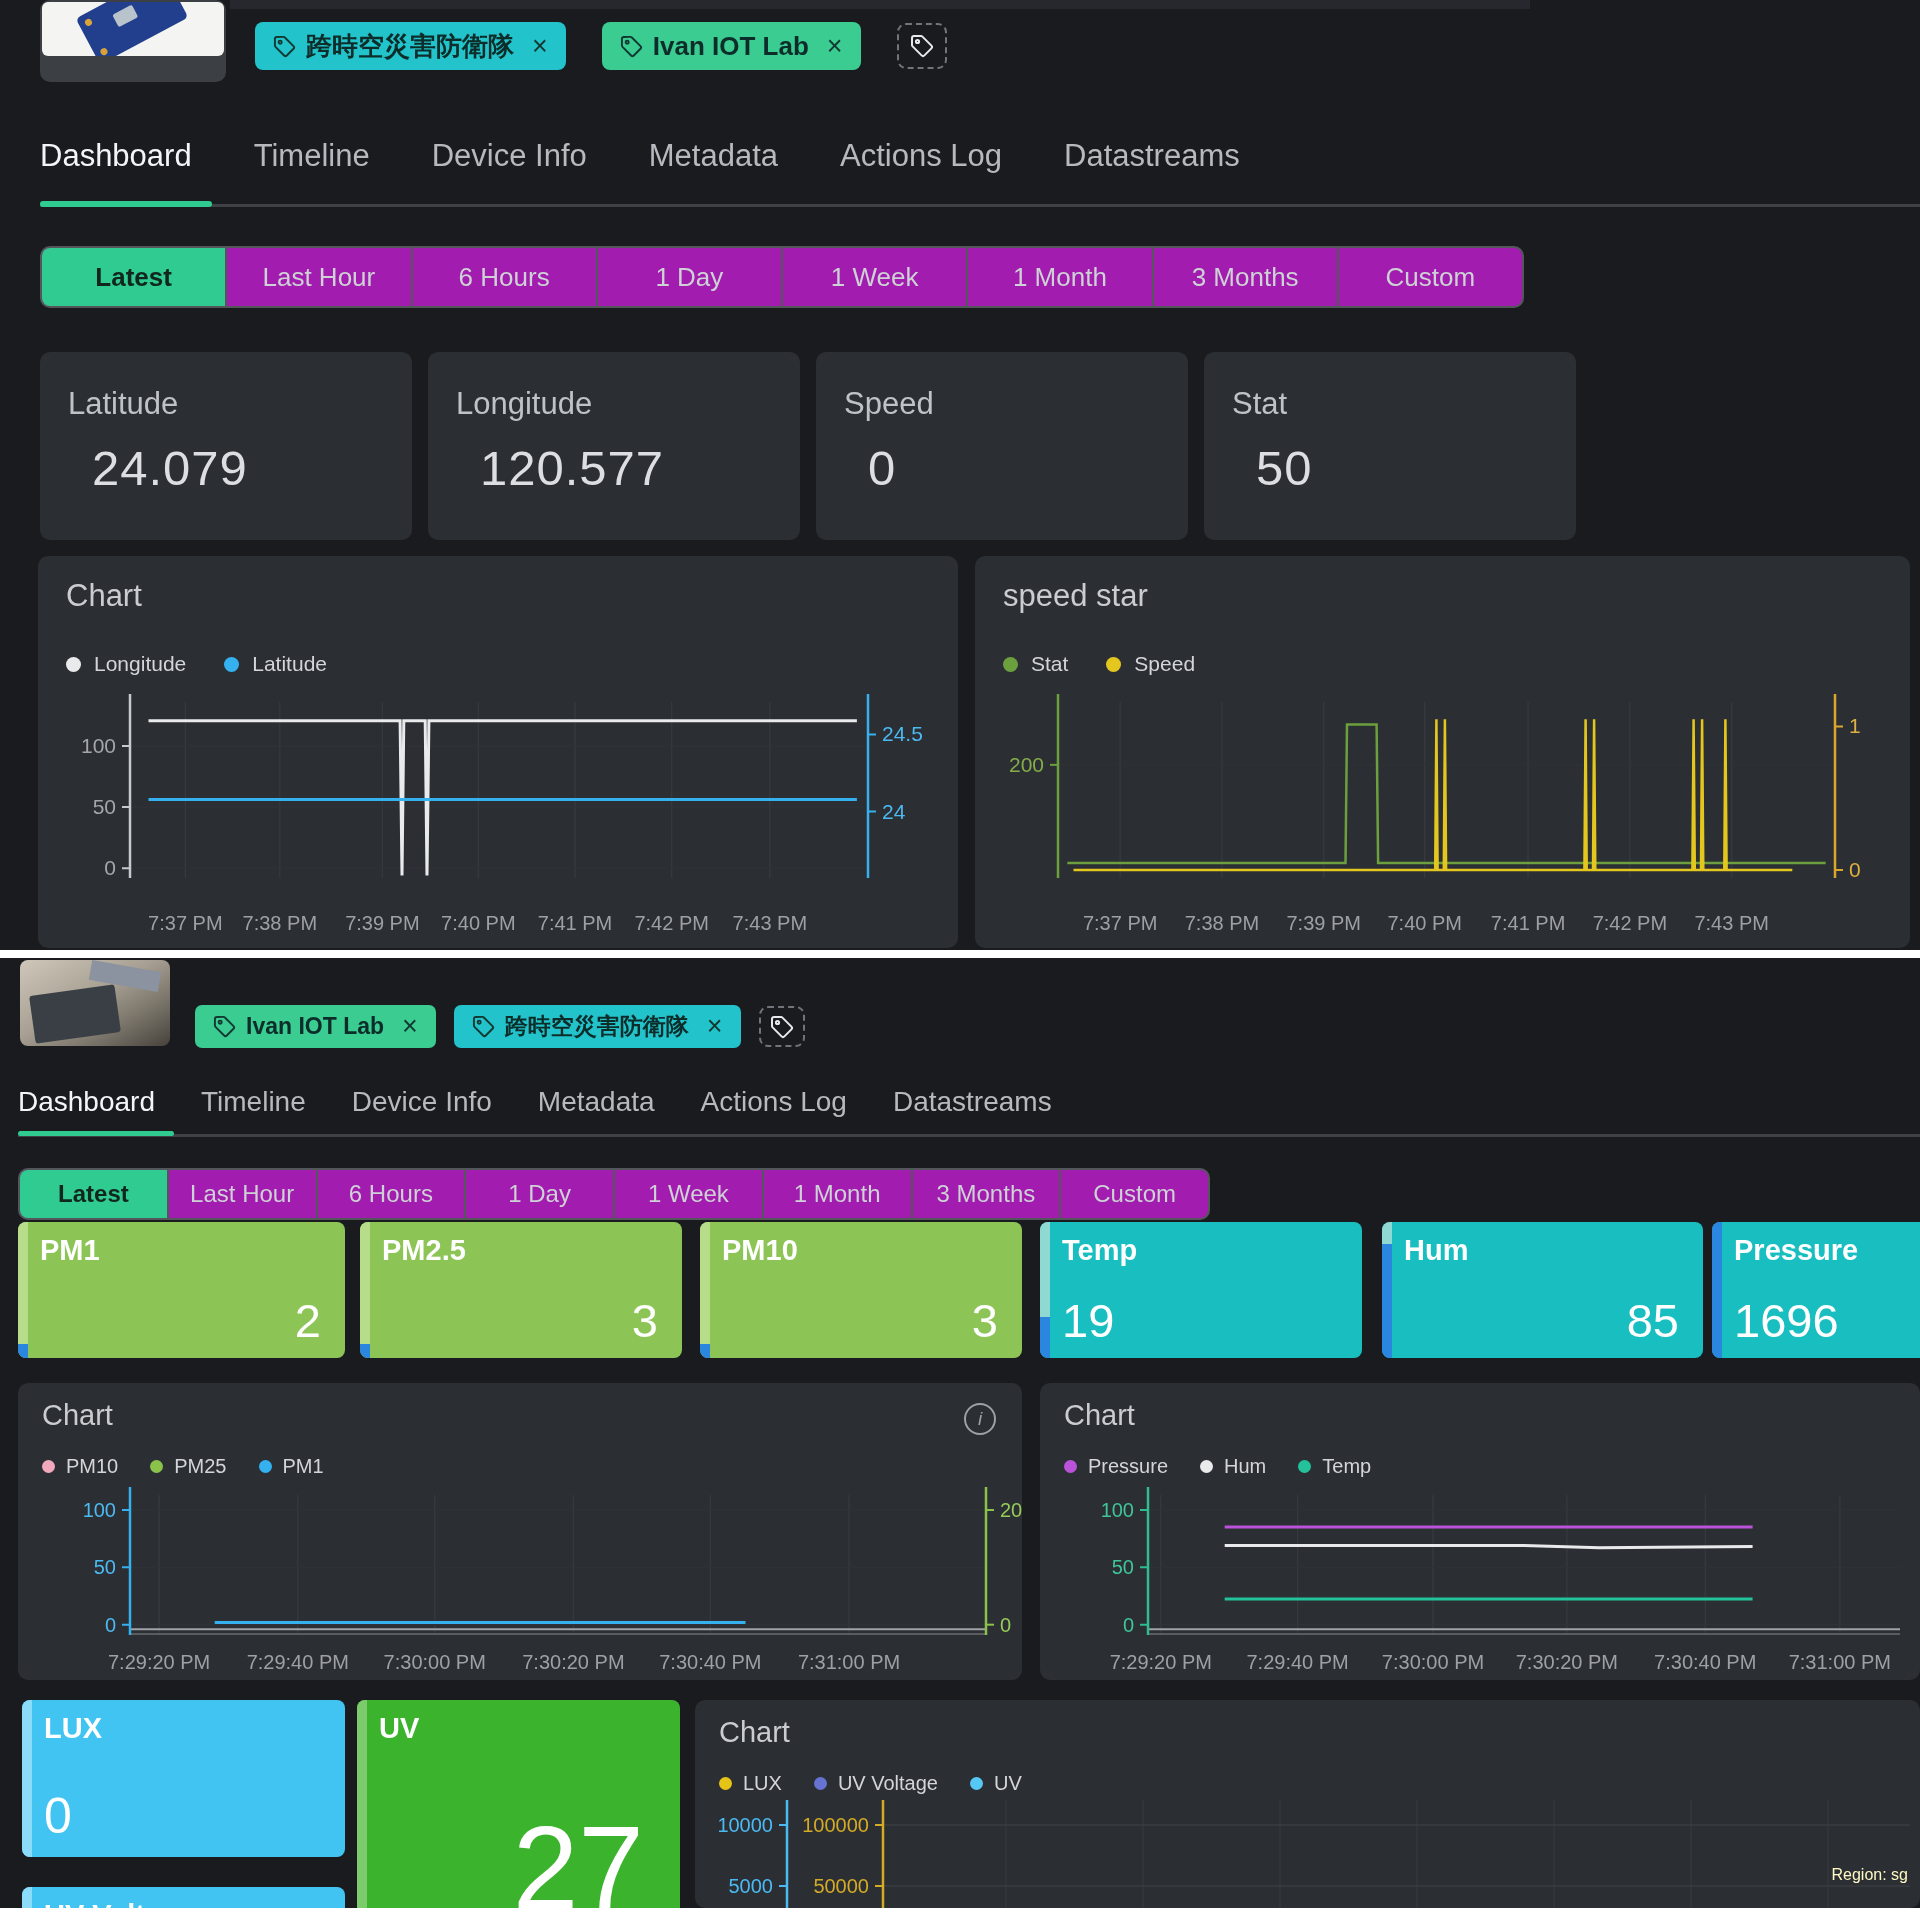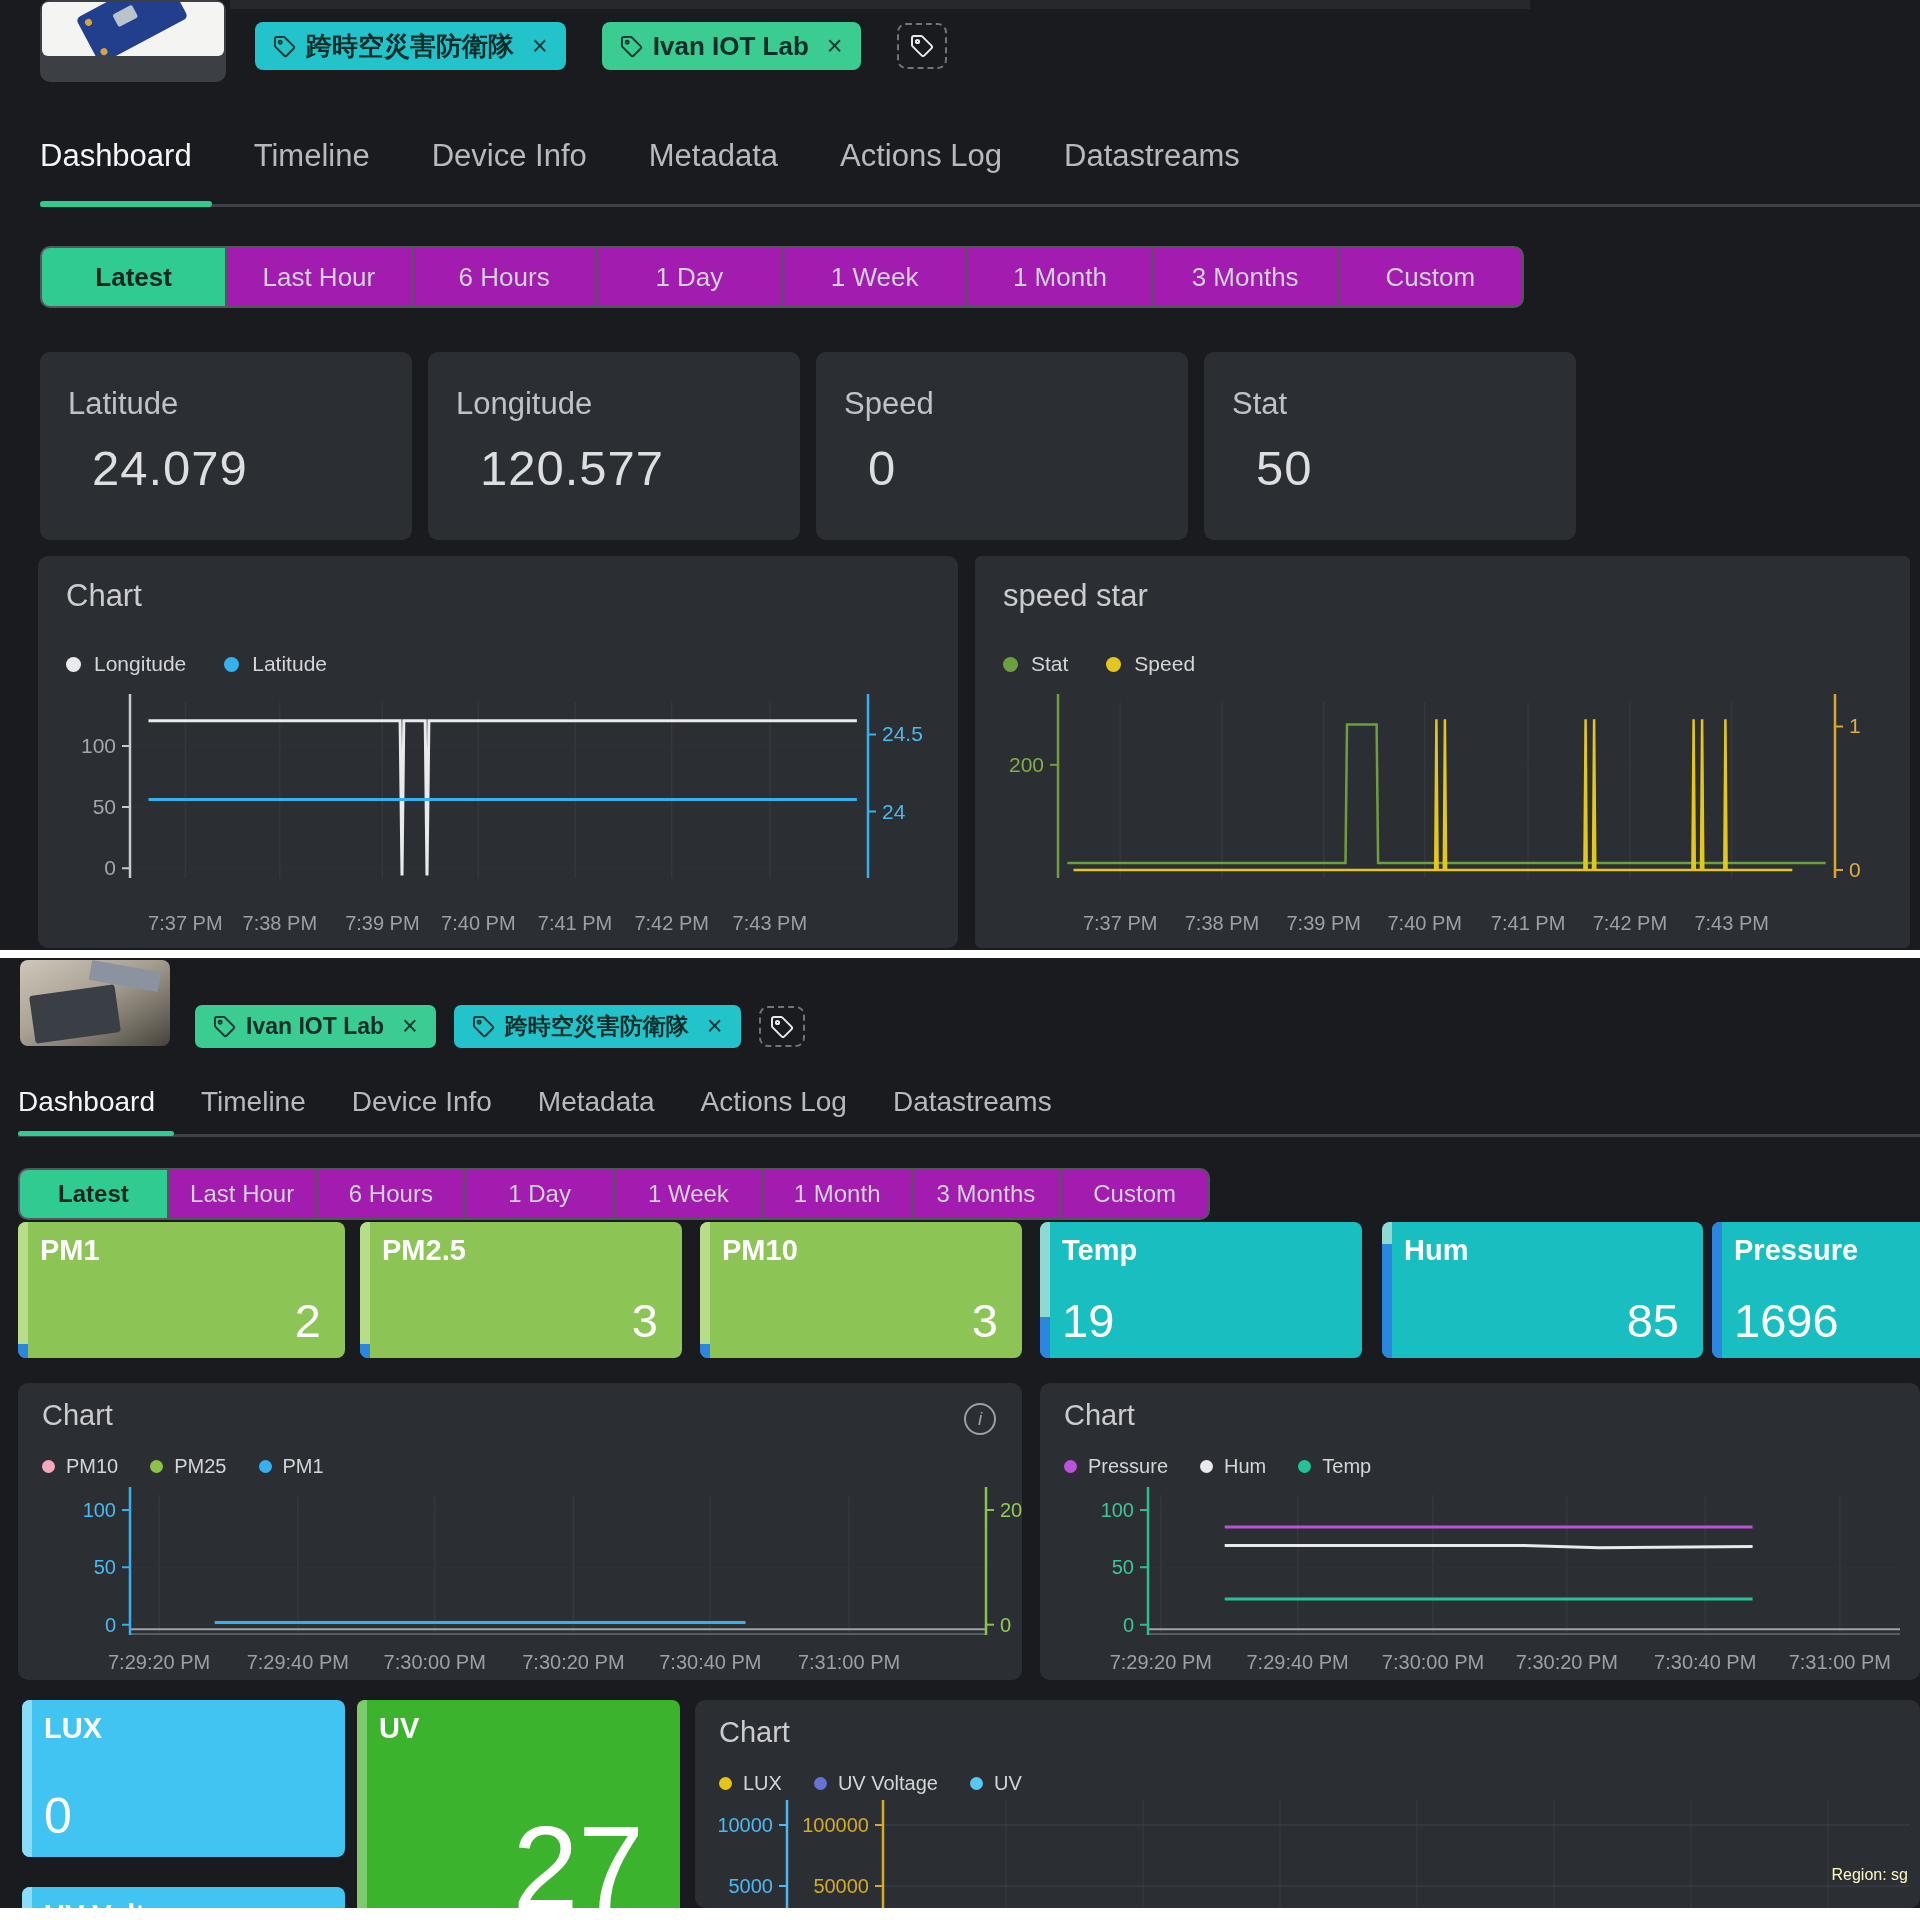--- a/index.html
+++ b/index.html
@@ -65,21 +65,21 @@
 
   
   #top-stats{position:absolute;left:40px;top:352px;display:flex;gap:16px;}
   .stat-card{width:372px;height:188px;background:#2b2e33;border-radius:10px;position:relative;}
   .stat-label{position:absolute;left:28px;top:34px;font-size:31px;color:#bfc2c7;}
   .stat-value{position:absolute;left:28px;top:88px;font-size:49px;font-weight:300;color:#dcdee1;letter-spacing:1px;margin-left:24px;}
 
   
   .chart-card{position:absolute;background:#2b2e33;border-radius:10px;overflow:hidden;}
   #c-top-left{left:38px;top:556px;width:920px;height:392px;}
-  #c-top-right{left:975px;top:556px;width:935px;height:392px;border-radius:6px;}
+  #c-top-right{left:975px;top:556px;width:935px;height:392px;}
   #c-bot-left{left:18px;top:425px;width:1004px;height:297px;}
   #c-bot-right{left:1040px;top:425px;width:880px;height:297px;}
   #c-uv{left:695px;top:742px;width:1225px;height:208px;}
   .ct-title{position:absolute;color:#caccd0;}
   .cc-top .ct-title{left:28px;top:22px;font-size:31px;}
   .cc-bot .ct-title{left:24px;top:16px;font-size:29px;}
   .ct-legend{position:absolute;display:flex;align-items:center;}
   .cc-top .ct-legend{left:28px;top:96px;gap:38px;}
   .cc-bot .ct-legend{left:24px;top:72px;gap:32px;}
   .legend-item{display:flex;align-items:center;color:#d3d5d9;}

